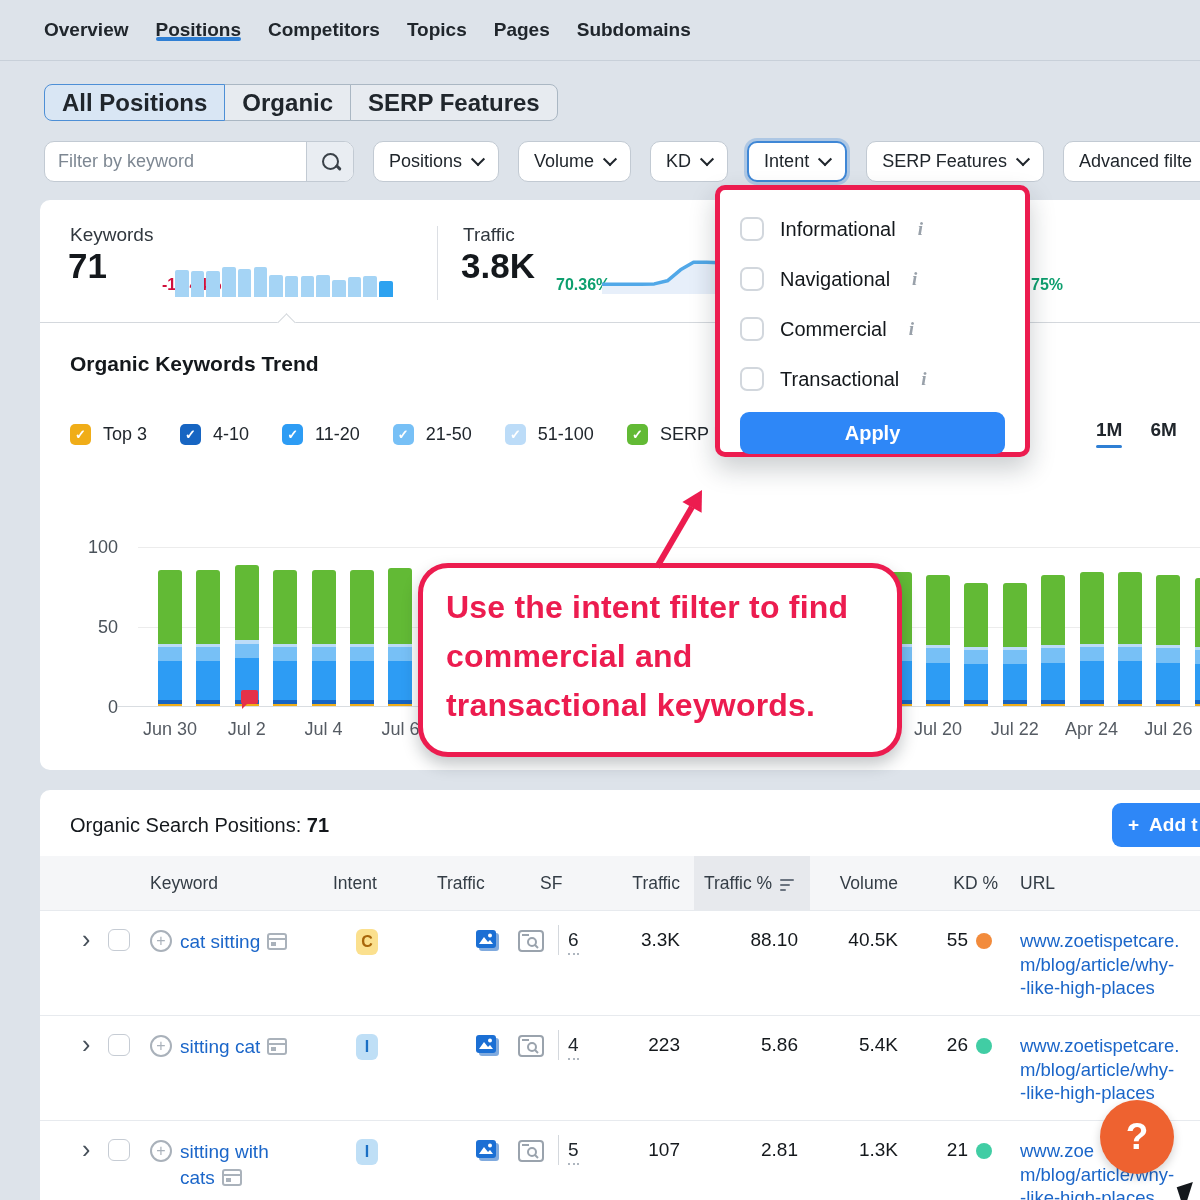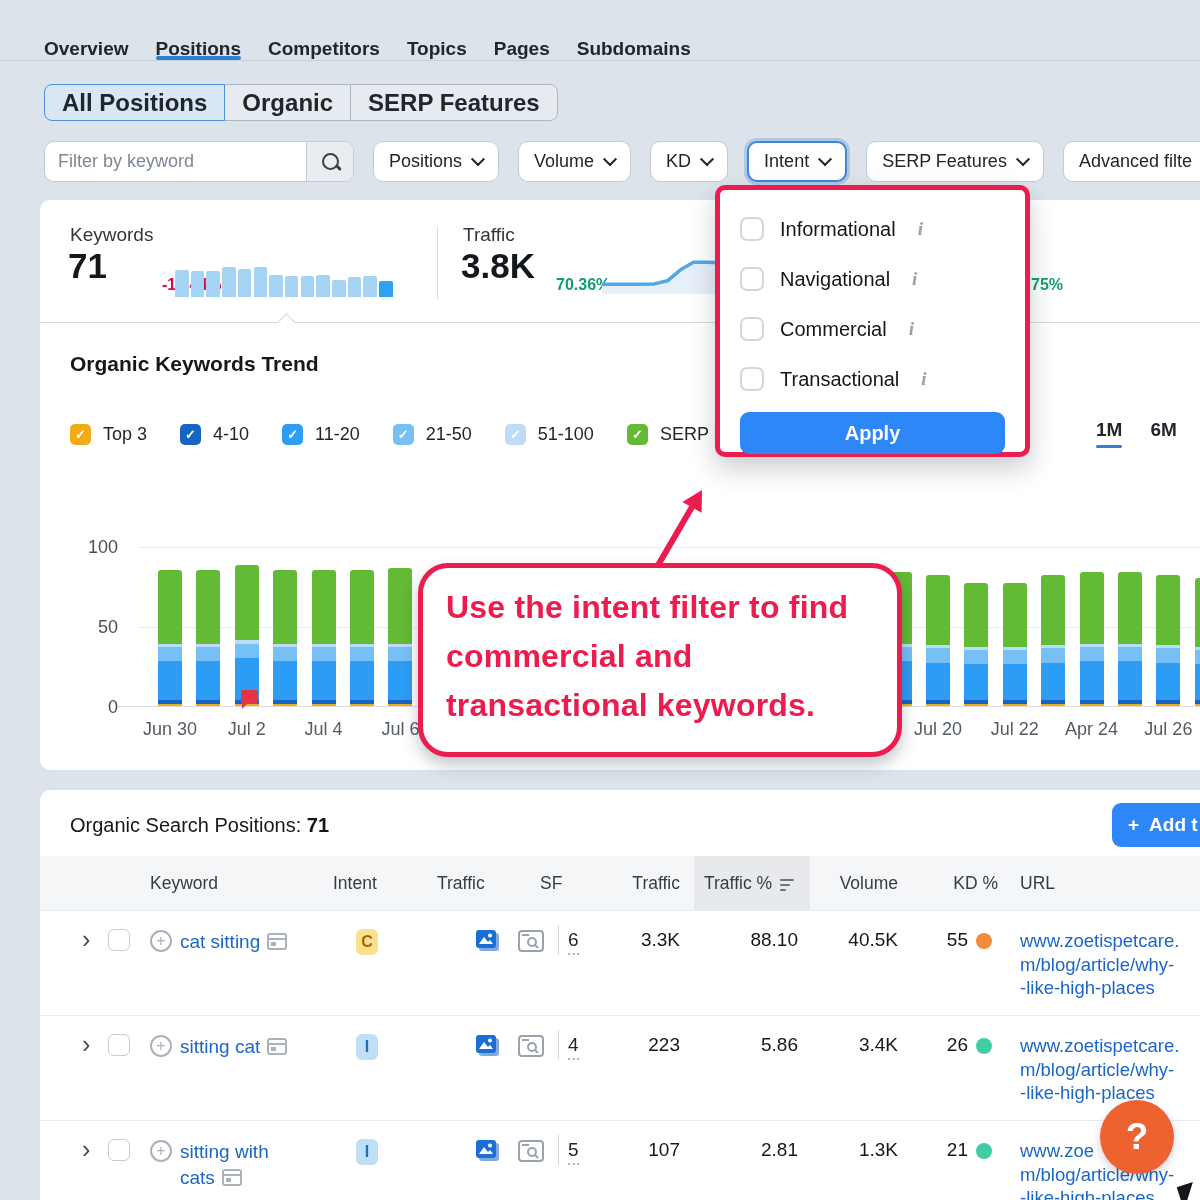--- a/index.html
+++ b/index.html
@@ -1,20 +1,20 @@
 <!DOCTYPE html>
 <html><head>
 <meta charset="utf-8">
 <style>
   html,body{margin:0;padding:0;}
   body{font-family:"Liberation Sans",sans-serif;}
   .page{position:relative;width:1200px;height:1200px;overflow:hidden;background:#dde3ea;}
 
   
-  .topnav{position:absolute;left:0;top:0;width:1200px;height:61px;border-bottom:1px solid #c8d0d9;display:flex;align-items:flex-end;padding-left:44px;gap:27px;box-sizing:border-box;}
+  .topnav{position:absolute;left:0;top:0;width:1200px;height:61px;border-bottom:1px solid #c8d0d9;display:flex;align-items:center;padding-left:44px;gap:27px;box-sizing:border-box;}
   .nav-item{font-size:19px;font-weight:700;color:#20262c;display:flex;align-items:center;position:relative;cursor:pointer;}
   .nav-item.active::after{content:"";position:absolute;left:0;right:0;bottom:0;height:4px;border-radius:2px;background:#2f7fd4;}
 
   
   .tabs{position:absolute;left:44px;top:84px;display:flex;}
   .tab{height:37px;padding:0 17px;display:flex;align-items:center;font-size:24px;font-weight:700;color:#20262c;background:#e7ebf0;border:1px solid #aab7c3;margin-left:-1px;box-sizing:border-box;}
   .tab:first-child{border-radius:8px 0 0 8px;margin-left:0;}
   .tab:last-child{border-radius:0 8px 8px 0;}
   .tab.active{background:#d9e6f4;border:1px solid #4d8fd6;z-index:2;border-radius:8px 0 0 8px;}
 
@@ -606,21 +606,21 @@
             <circle cx="14" cy="12" r="4" fill="none" stroke="#9aa3ad" stroke-width="2"></circle>
             <line x1="17" y1="15" x2="20" y2="18" stroke="#9aa3ad" stroke-width="2"></line>
           </svg>
       </div>
       <div class="cell sf-cell">
           <span class="cell-div"></span>
           <span class="pos-num">4</span>
         </div>
       <div class="cell num c-traffic">223</div>
       <div class="cell num c-tpct">5.86</div>
-      <div class="cell num c-vol">3.4K</div>
+      <div class="cell num c-vol">5.4K</div>
       <div class="cell num c-kd">26</div>
       <div class="kd-dot" style="background: rgb(65, 205, 164);"></div>
       <div class="cell url-cell">
         <span class="url-line">www.zoetispetcare.</span>
         <span class="url-line">m/blog/article/why-</span>
         <span class="url-line">-like-high-places</span>
       </div>
     </div>
 
     <div class="row" style="top:330px;">

